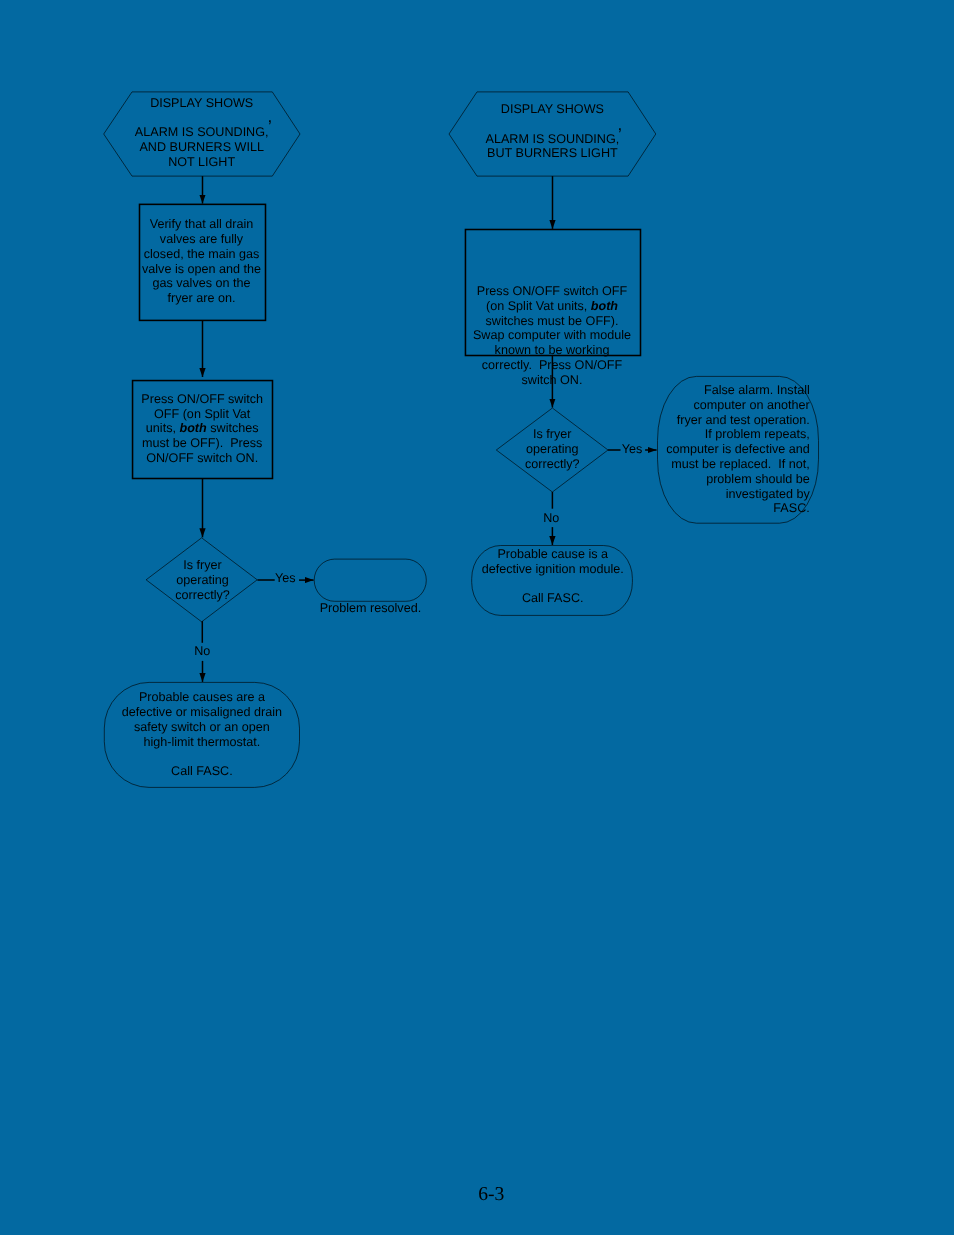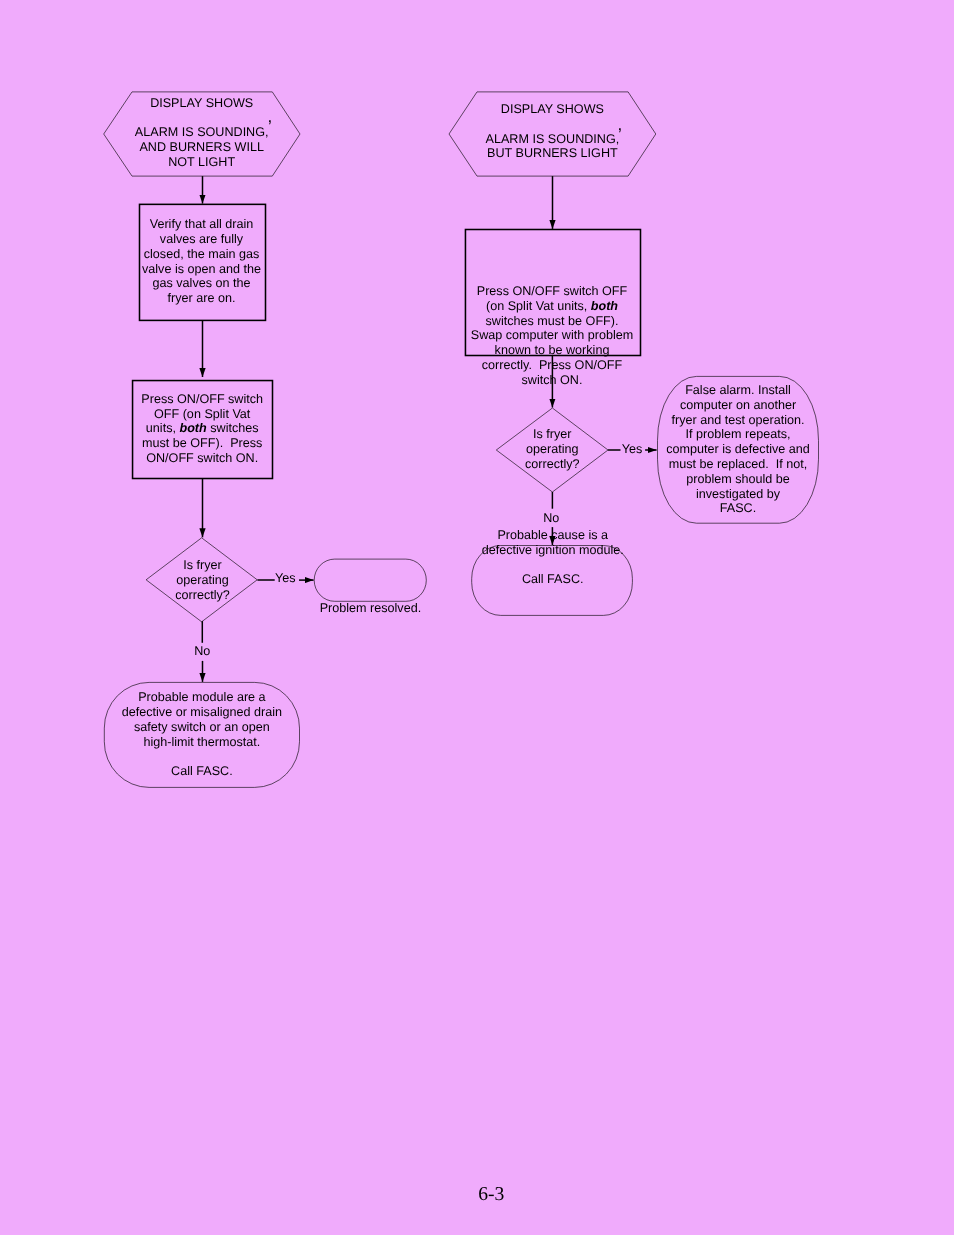--- a/index.html
+++ b/index.html
@@ -1,19 +1,19 @@
 <!DOCTYPE html>
 <html><head>
 <meta charset="utf-8">
 <title>Troubleshooting Flowchart 6-3</title>
 <style>
   html,body{margin:0;padding:0;background:#ffffff;}
   body{width:954px;height:1235px;font-family:"Liberation Sans",sans-serif;color:#000;
        -webkit-font-smoothing:antialiased;text-rendering:geometricPrecision;}
-  #page{position:relative;width:954px;height:1235px;overflow:hidden;background:#f0abfc;}
+  #page{position:relative;width:954px;height:1235px;overflow:hidden;background:#0369a1;}
   svg.shapes{position:absolute;left:0;top:0;width:954px;height:1235px;pointer-events:none;}
   .tblock{position:absolute;font-family:"Liberation Sans",sans-serif;
           font-size:12.6px;line-height:14.8px;color:#000;text-align:center;
           transform:translateX(-50%);will-change:opacity;}
   .tblock > div{white-space:pre;height:14.8px;}
   .tblock b{font-weight:bold;font-style:italic;}
   .lbl{position:absolute;font-family:"Liberation Sans",sans-serif;font-size:12.6px;
        line-height:14.8px;color:#000;white-space:pre;transform:translateX(-50%);
        text-align:right;will-change:opacity;}
   .pageno{position:absolute;font-family:"Liberation Serif",serif;font-size:19.6px;
@@ -102,68 +102,68 @@
   </div>
 
   <div class="lbl" style="left:285.3px;top:571.45px;">Yes</div>
   <div class="lbl" style="left:202.3px;top:644.1px;">No</div>
 
   <div class="tblock" style="left:370.4px;top:601px;">
     <div>Problem resolved.</div>
   </div>
 
   <div class="tblock" style="left:201.9px;top:690.3px;">
-    <div>Probable module are a</div>
+    <div>Probable causes are a</div>
     <div>defective or misaligned drain</div>
     <div>safety switch or an open</div>
     <div>high-limit thermostat.</div>
     <div>&nbsp;</div>
     <div>Call FASC.</div>
   </div>
 
   <div class="tblock" style="left:552.4px;top:102.0px;">
     <div>DISPLAY SHOWS</div>
     <div>&nbsp;</div>
     <div>ALARM IS SOUNDING,</div>
     <div>BUT BURNERS LIGHT</div>
   </div>
   <div class="stray" style="left:617.5px;top:116.3px;">,</div>
 
   <div class="tblock" style="left:552px;top:240.1px;margin-top:44px;">
     <div>Press ON/OFF switch OFF</div>
     <div><span>(on Split Vat units, </span><b>both</b></div>
     <div>switches must be OFF).</div>
-    <div>Swap computer with problem</div>
+    <div>Swap computer with module</div>
     <div>known to be working</div>
     <div>correctly.  Press ON/OFF</div>
     <div>switch ON.</div>
   </div>
 
   <div class="tblock" style="left:552.3px;top:427.1px;">
     <div>Is fryer</div>
     <div>operating</div>
     <div>correctly?</div>
   </div>
 
   <div class="lbl" style="left:632.1px;top:442.1px;">Yes</div>
   <div class="lbl" style="left:551.3px;top:511.1px;">No</div>
 
-  <div class="tblock" style="left:738px;top:383.1px;">
+  <div class="tblock" style="left:738px;top:383.1px;text-align:right;">
     <div>False alarm. Install</div>
     <div>computer on another</div>
     <div>fryer and test operation.</div>
     <div>If problem repeats,</div>
     <div>computer is defective and</div>
     <div>must be replaced.  If not,</div>
     <div>problem should be</div>
     <div>investigated by</div>
     <div>FASC.</div>
   </div>
 
-  <div class="tblock" style="left:552.7px;top:528px;">
+  <div class="tblock" style="left:552.7px;top:547px;">
     <div>Probable cause is a</div>
     <div>defective ignition module.</div>
     <div>&nbsp;</div>
     <div>Call FASC.</div>
   </div>
 
   <div class="pageno" style="left:491.3px;top:1184.4px;">6-3</div>
 
 </div>
 

